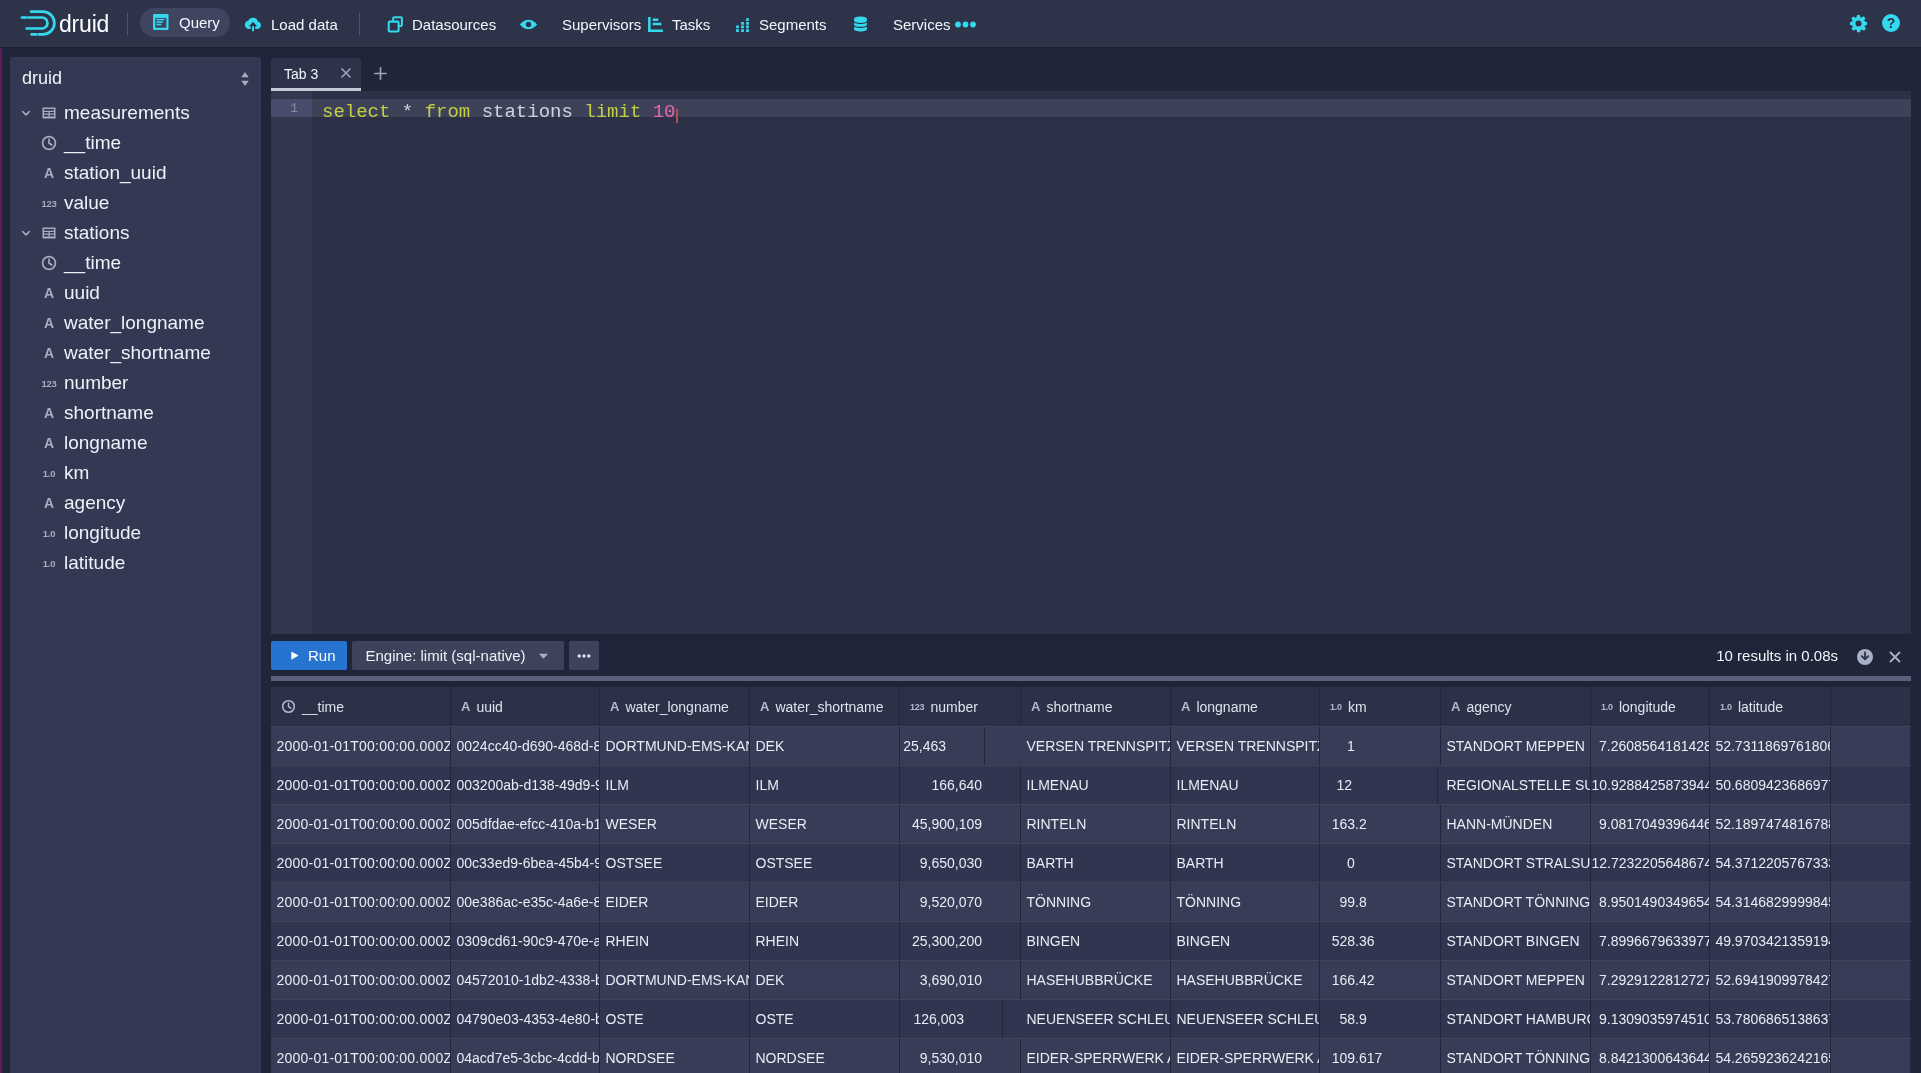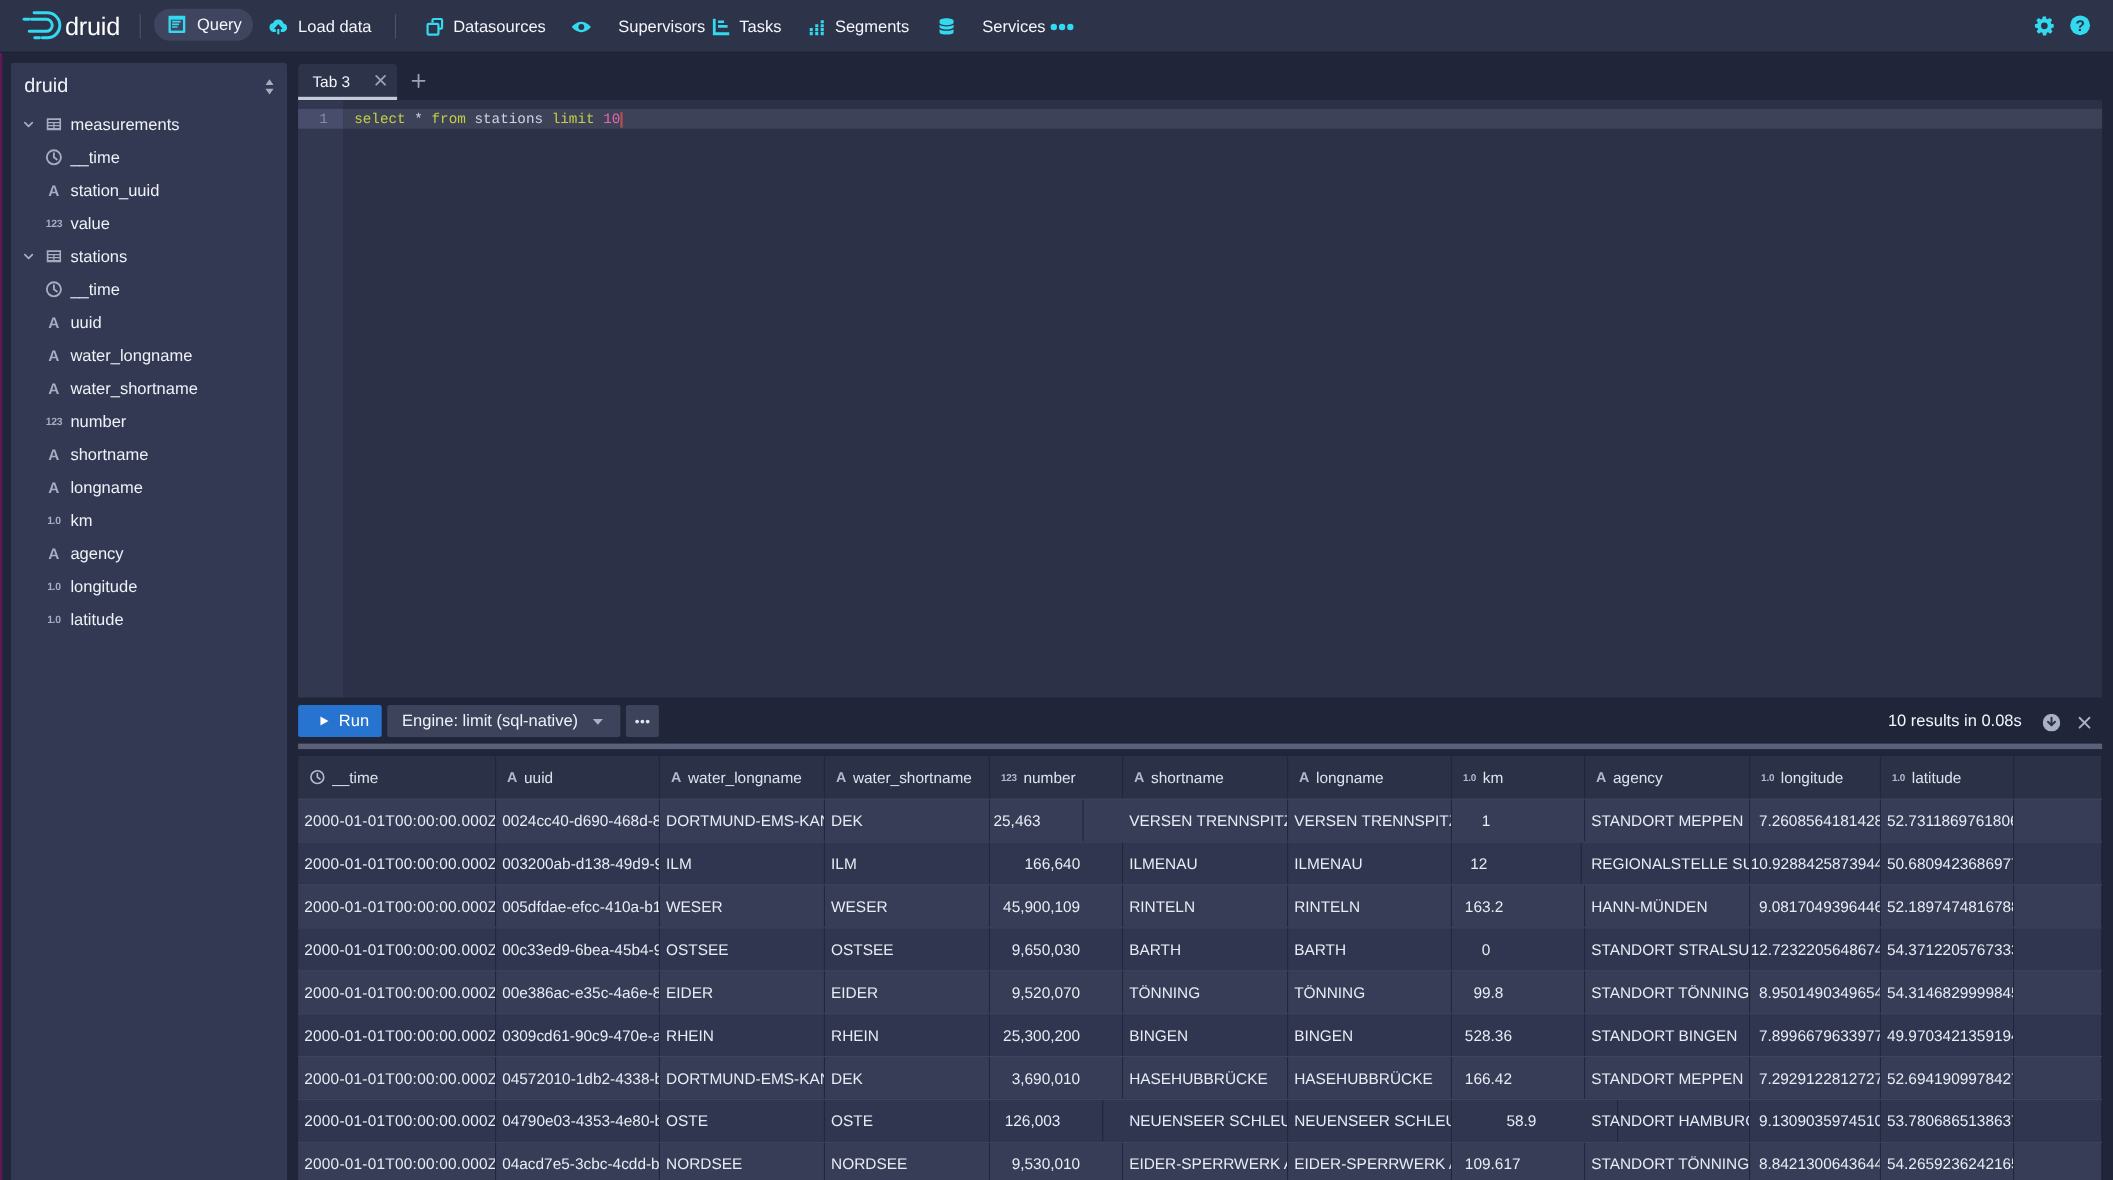--- a/index.html
+++ b/index.html
@@ -16,34 +16,34 @@
 #qpill { position:absolute; left:140px; top:7.5px; width:90px; height:29px; background:#3f455f; border-radius:15px; display:flex; align-items:center; }
 #qpill span { color:#f5f8fc; font-size:15px; margin-left:10px; }
 
 #sidebar { position:absolute; left:10px; top:57px; width:250.5px; height:1016px; background:#333952; border-radius:3px 3px 0 0; }
 #sbtitle { position:absolute; left:12px; top:11px; font-size:18px; color:#f2f5fa; }
 #sbsort { position:absolute; right:9px; top:14px; }
 .titem { position:absolute; left:0; width:100%; height:30px; display:flex; align-items:center; }
 .tchev { margin-left:10px; }
 .tsp { width:22px; display:inline-block; }
 .ticon { margin-left:9px; }
-.tlab { color:#eef1f8; font-size:15px; margin-left:7px; }
+.tlab { color:#eef1f8; font-size:19px; margin-left:7px; }
 .ta { margin-left:9px; width:16px; text-align:center; color:#a5adc1; font-size:14px; font-weight:bold; }
 .tn { margin-left:9px; width:16px; text-align:center; color:#a5adc1; font-size:9.5px; font-weight:bold; letter-spacing:-0.3px; }
 
 #tab1 { position:absolute; left:271px; top:57.5px; width:90px; height:31px; background:#2d3349; border-radius:4px 4px 0 0; }
 #tab1 span { position:absolute; left:13px; top:8px; font-size:14px; color:#f2f5fa; }
 #tabline { position:absolute; left:271px; top:88px; width:90px; height:2.5px; background:#c5cad8; }
 
 #editor { position:absolute; left:271px; top:90.5px; width:1640px; height:543.5px; background:#2c3148; }
 #gutter { position:absolute; left:0; top:0; width:41px; height:100%; background:#323850; }
 #curline { position:absolute; left:41px; top:8.5px; width:1599px; height:18px; background:#3d4259; }
 #curgut { position:absolute; left:0; top:8.5px; width:41px; height:18px; background:#474d6a; }
 #lnum { position:absolute; left:0; top:10px; width:27px; text-align:right; color:#848ca2; font-family:"Liberation Mono",monospace; font-size:13px; }
-#code { position:absolute; left:51px; top:10px; font-family:"Liberation Mono",monospace; font-size:13px; white-space:pre; color:#ccd4e2; }
+#code { position:absolute; left:51px; top:10px; font-family:"Liberation Mono",monospace; font-size:19px; white-space:pre; color:#ccd4e2; }
 .kw { color:#c2cf43; }
 .num-lit { color:#e668ab; }
 #cursor { display:inline-block; width:2px; height:14px; background:#b3504f; vertical-align:text-bottom; }
 
 #runbtn { position:absolute; left:271px; top:641px; width:75.5px; height:29px; background:#2673d0; border-radius:2px; color:#fff; font-size:15px; display:flex; align-items:center; justify-content:center; padding-left:7px; }
 #enginebtn { position:absolute; left:351.5px; top:641px; width:212px; height:29px; background:#3d435a; border-radius:2px; color:#eef1f8; font-size:15px; display:flex; align-items:center; }
 #morebtn { position:absolute; left:569px; top:641px; width:29.5px; height:29px; background:#3d435a; border-radius:2px; display:flex; align-items:center; justify-content:center; }
 #results-info { position:absolute; top:641px; right:83px; height:29px; display:flex; align-items:center; color:#f2f5fa; font-size:15px; }
 #divider { position:absolute; left:271px; top:676px; width:1640px; height:4.5px; background:#59607a; }
 
@@ -451,21 +451,21 @@
         <div class="c" style="left:1560px;width:80px;"></div>
       </div>
 <div class="row even" style="top:312px">
         <div class="c" style="left:0px;width:180px;letter-spacing:0.22px">2000-01-01T00:00:00.000Z</div>
         <div class="c" style="left:180px;width:149px;">04790e03-4353-4e80-b1df</div>
         <div class="c" style="left:329px;width:150px;">OSTE</div>
         <div class="c" style="left:479px;width:150px;">OSTE</div>
         <div class="c num" style="left:611px;width:121px;">126,003</div>
         <div class="c" style="left:750px;width:150px;">NEUENSEER SCHLEUSE</div>
         <div class="c" style="left:900px;width:149px;">NEUENSEER SCHLEUSE</div>
-        <div class="c" style="left:1079px;width:121px;padding-left:19.5px">58.9</div>
+        <div class="c" style="left:1049px;width:121px;padding-left:19.5px">58.9</div>
         <div class="c" style="left:1170px;width:150px;">STANDORT HAMBURG</div>
         <div class="c" style="left:1320px;width:119px;padding-left:8px">9.13090359745105</div>
         <div class="c" style="left:1439px;width:121px;padding-left:5.4px">53.7806865138637</div>
         <div class="c" style="left:1560px;width:80px;"></div>
       </div>
 <div class="row odd" style="top:351px">
         <div class="c" style="left:0px;width:180px;letter-spacing:0.22px">2000-01-01T00:00:00.000Z</div>
         <div class="c" style="left:180px;width:149px;">04acd7e5-3cbc-4cdd-b419</div>
         <div class="c" style="left:329px;width:150px;">NORDSEE</div>
         <div class="c" style="left:479px;width:150px;">NORDSEE</div>

